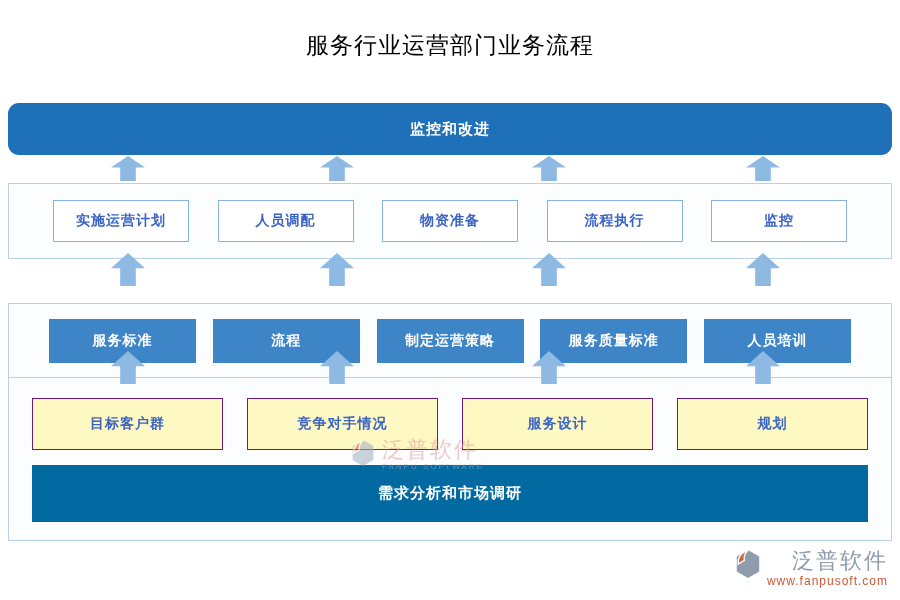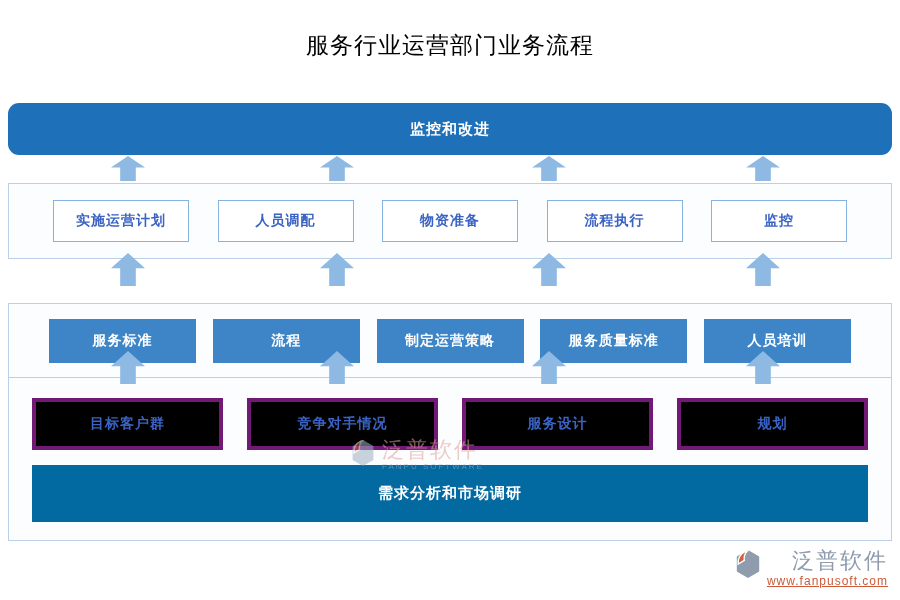--- a/index.html
+++ b/index.html
@@ -18,21 +18,21 @@
          justify-content:space-between;z-index:1;}
   .layer.c1{top:183px;height:76px;padding:0 44px;}
   .layer.c2{top:283px;height:76px;padding:3px 40px;margin-top:20px;}
   .layer.c3{top:377px;height:164px;display:block;padding:0;}
   
   .wbox{width:136px;height:42px;background:#fff;border:1px solid #85b2e0;
         color:#3b63c4;font-size:14px;font-weight:700;display:flex;
         align-items:center;justify-content:center;box-sizing:border-box;letter-spacing:1px;}
   .bbox{width:147px;height:44px;background:#3d85c6;color:#fff;font-size:14px;
         font-weight:700;display:flex;align-items:center;justify-content:center;letter-spacing:1px;}
-  .lbox{width:191px;height:52px;background:#000000;border:4px solid #701a75;
+  .lbox{width:191px;height:52px;background:#fef9c3;border:1px solid #701a75;
         color:#3b63c4;font-size:14px;font-weight:700;display:flex;
         align-items:center;justify-content:center;box-sizing:border-box;letter-spacing:1px;}
   .lrow{display:flex;justify-content:space-between;padding:0 23px;margin-top:20px;}
   .demand-bar{margin:15px 23px 0;height:57px;background:#0369a1;color:#fff;
         display:flex;align-items:center;justify-content:center;
         font-size:15px;font-weight:700;letter-spacing:1px;}
   
   .arrow-row{position:absolute;left:0;width:900px;z-index:2;}
   .arrow-row.a{top:156px;height:25px;}
   .arrow-row.b{top:253px;height:33px;}
@@ -44,21 +44,21 @@
   
   .watermark{position:absolute;left:350px;top:438px;display:flex;align-items:flex-start;
         opacity:.55;z-index:3;pointer-events:none;}
   .watermark .wm-text{margin-left:6px;}
   .wm-brand{font-size:22px;color:#e0a29a;letter-spacing:2px;line-height:24px;}
   .wm-sub{font-size:8px;color:#9fb3c8;letter-spacing:2px;}
   
   .footer-logo{position:absolute;right:12px;top:548px;display:flex;align-items:flex-start;}
   .fl-text{margin-left:5px;text-align:right;}
   .fl-brand{font-size:22px;color:#8e9cae;letter-spacing:2px;line-height:26px;}
-  .fl-url{font-size:12px;color:#cb5a38;letter-spacing:1px;text-decoration:underline;}
+  .fl-url{font-size:12px;color:#cb5a38;letter-spacing:1px;}
 </style>
 </head>
 <body>
 
 <div class="stage">
 
   <div class="title">服务行业运营部门业务流程</div>
 
   <div class="bar top">监控和改进</div>
 

